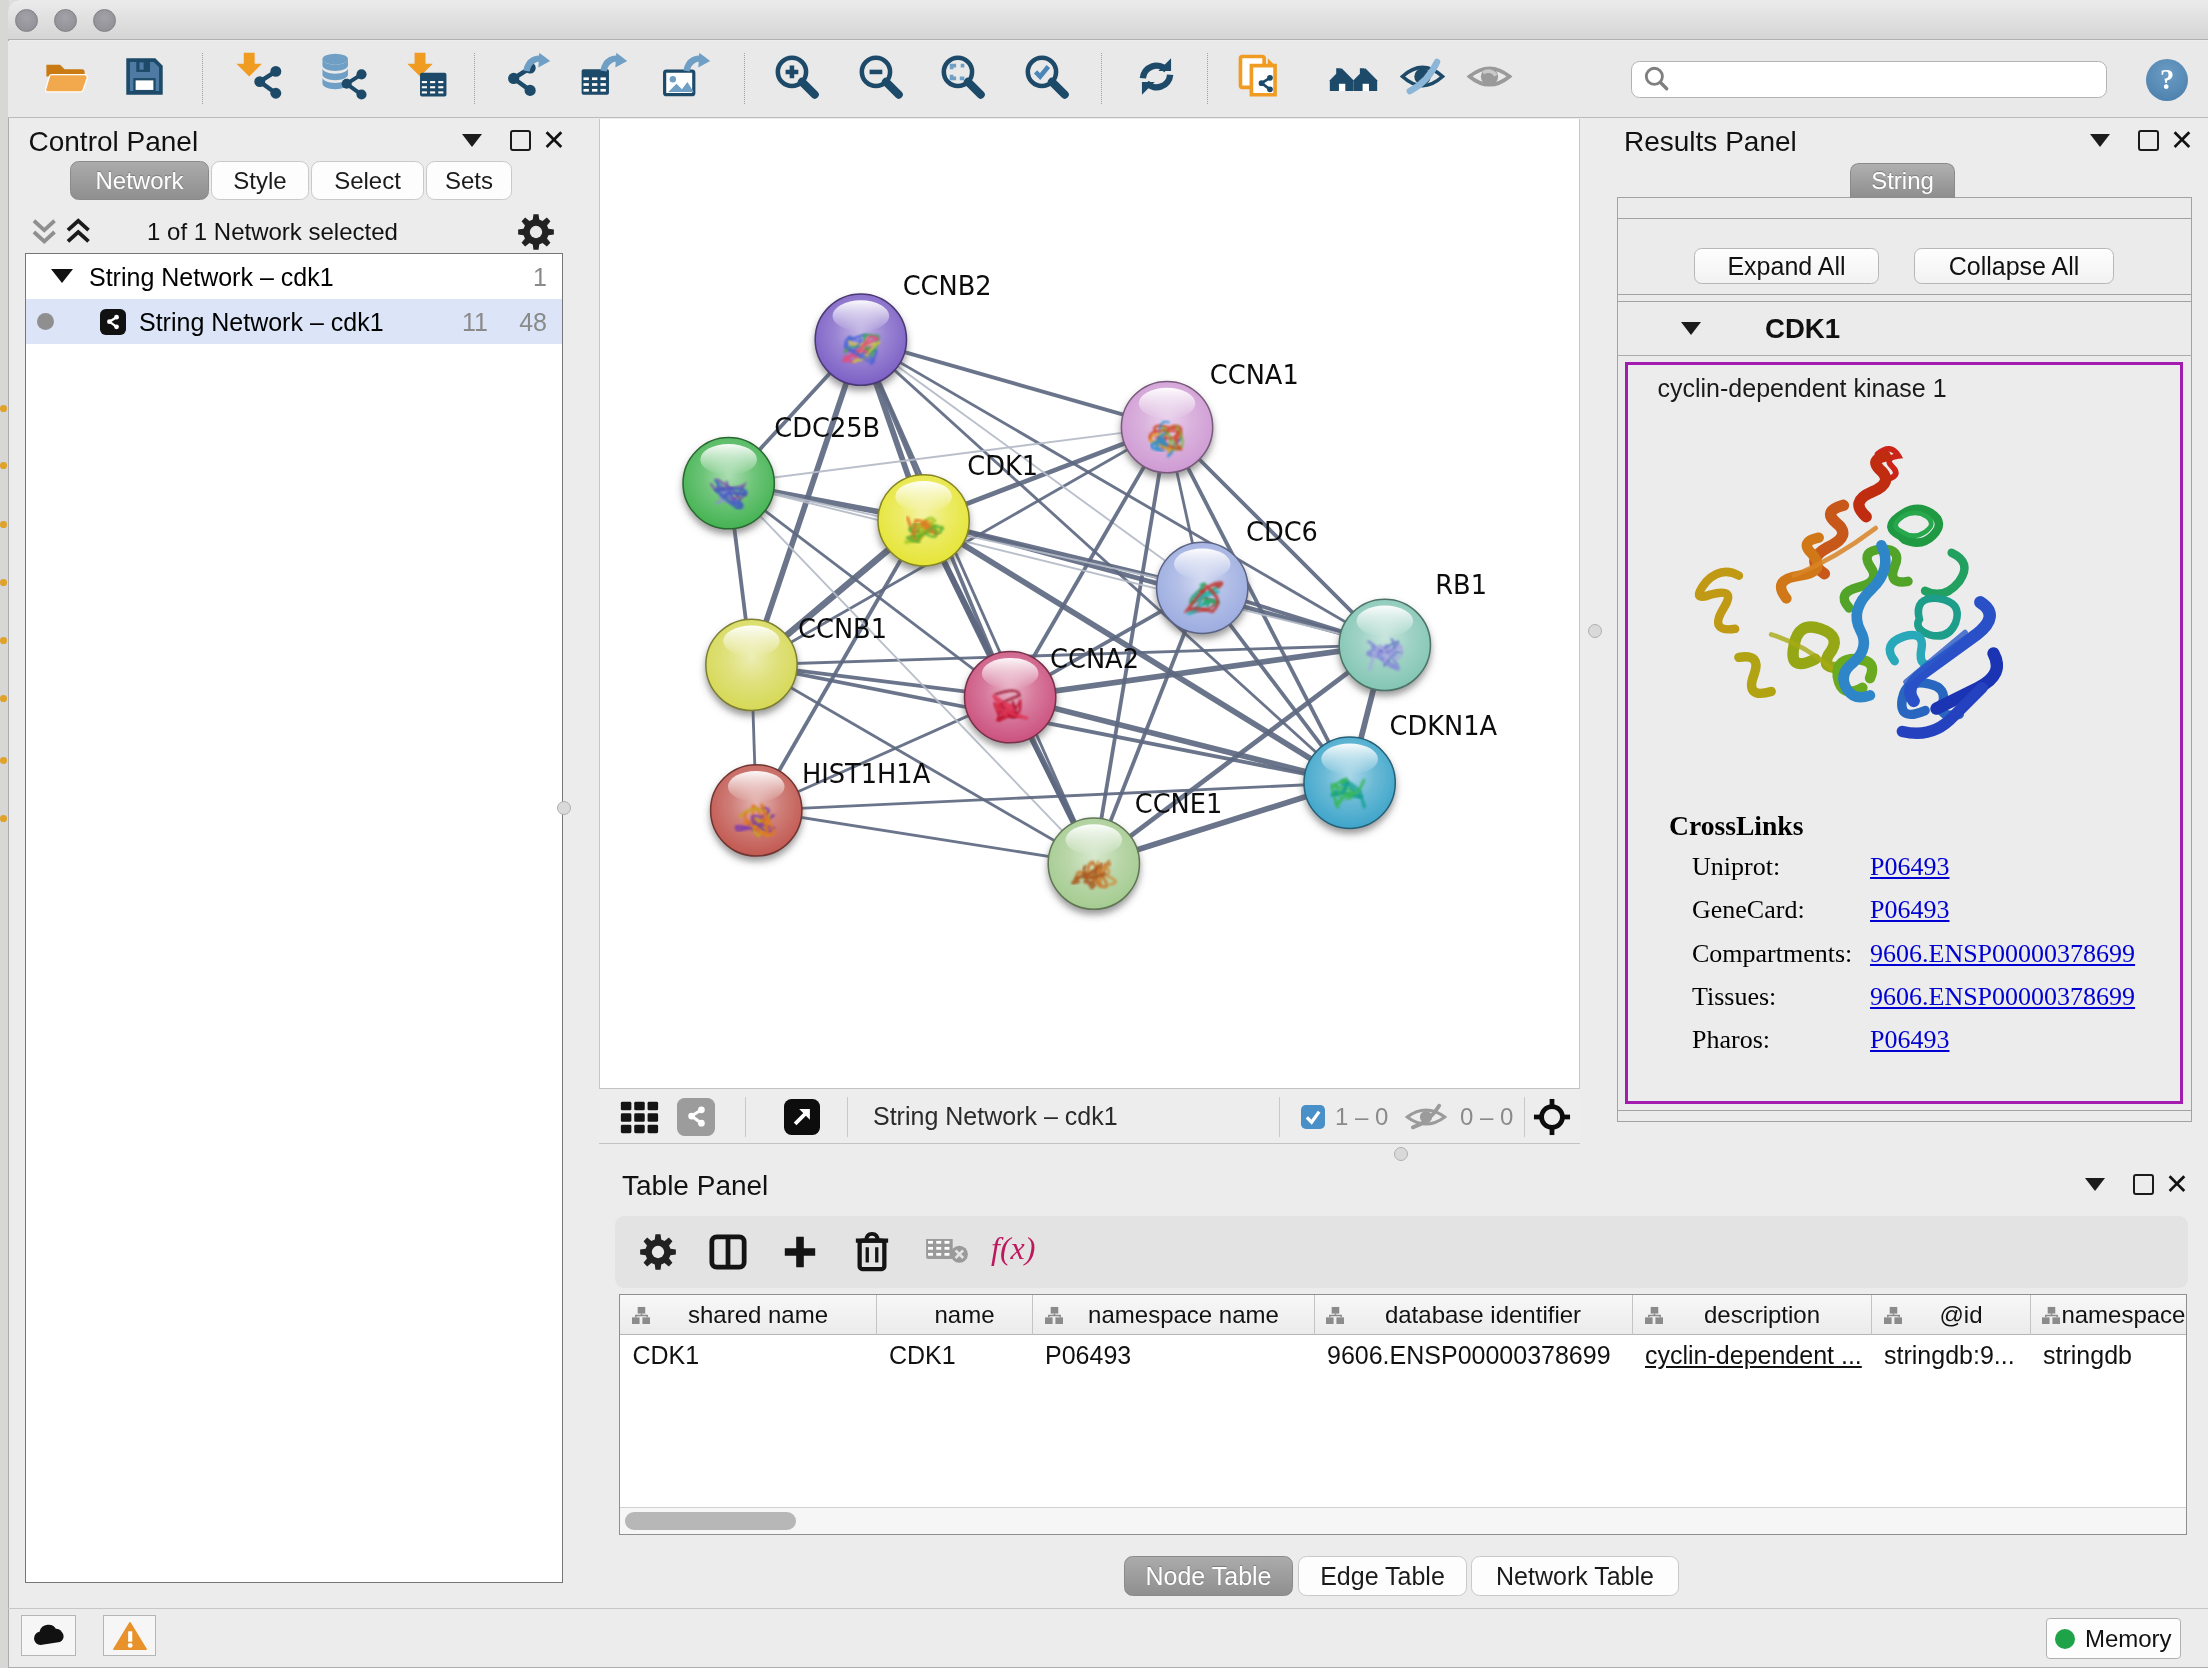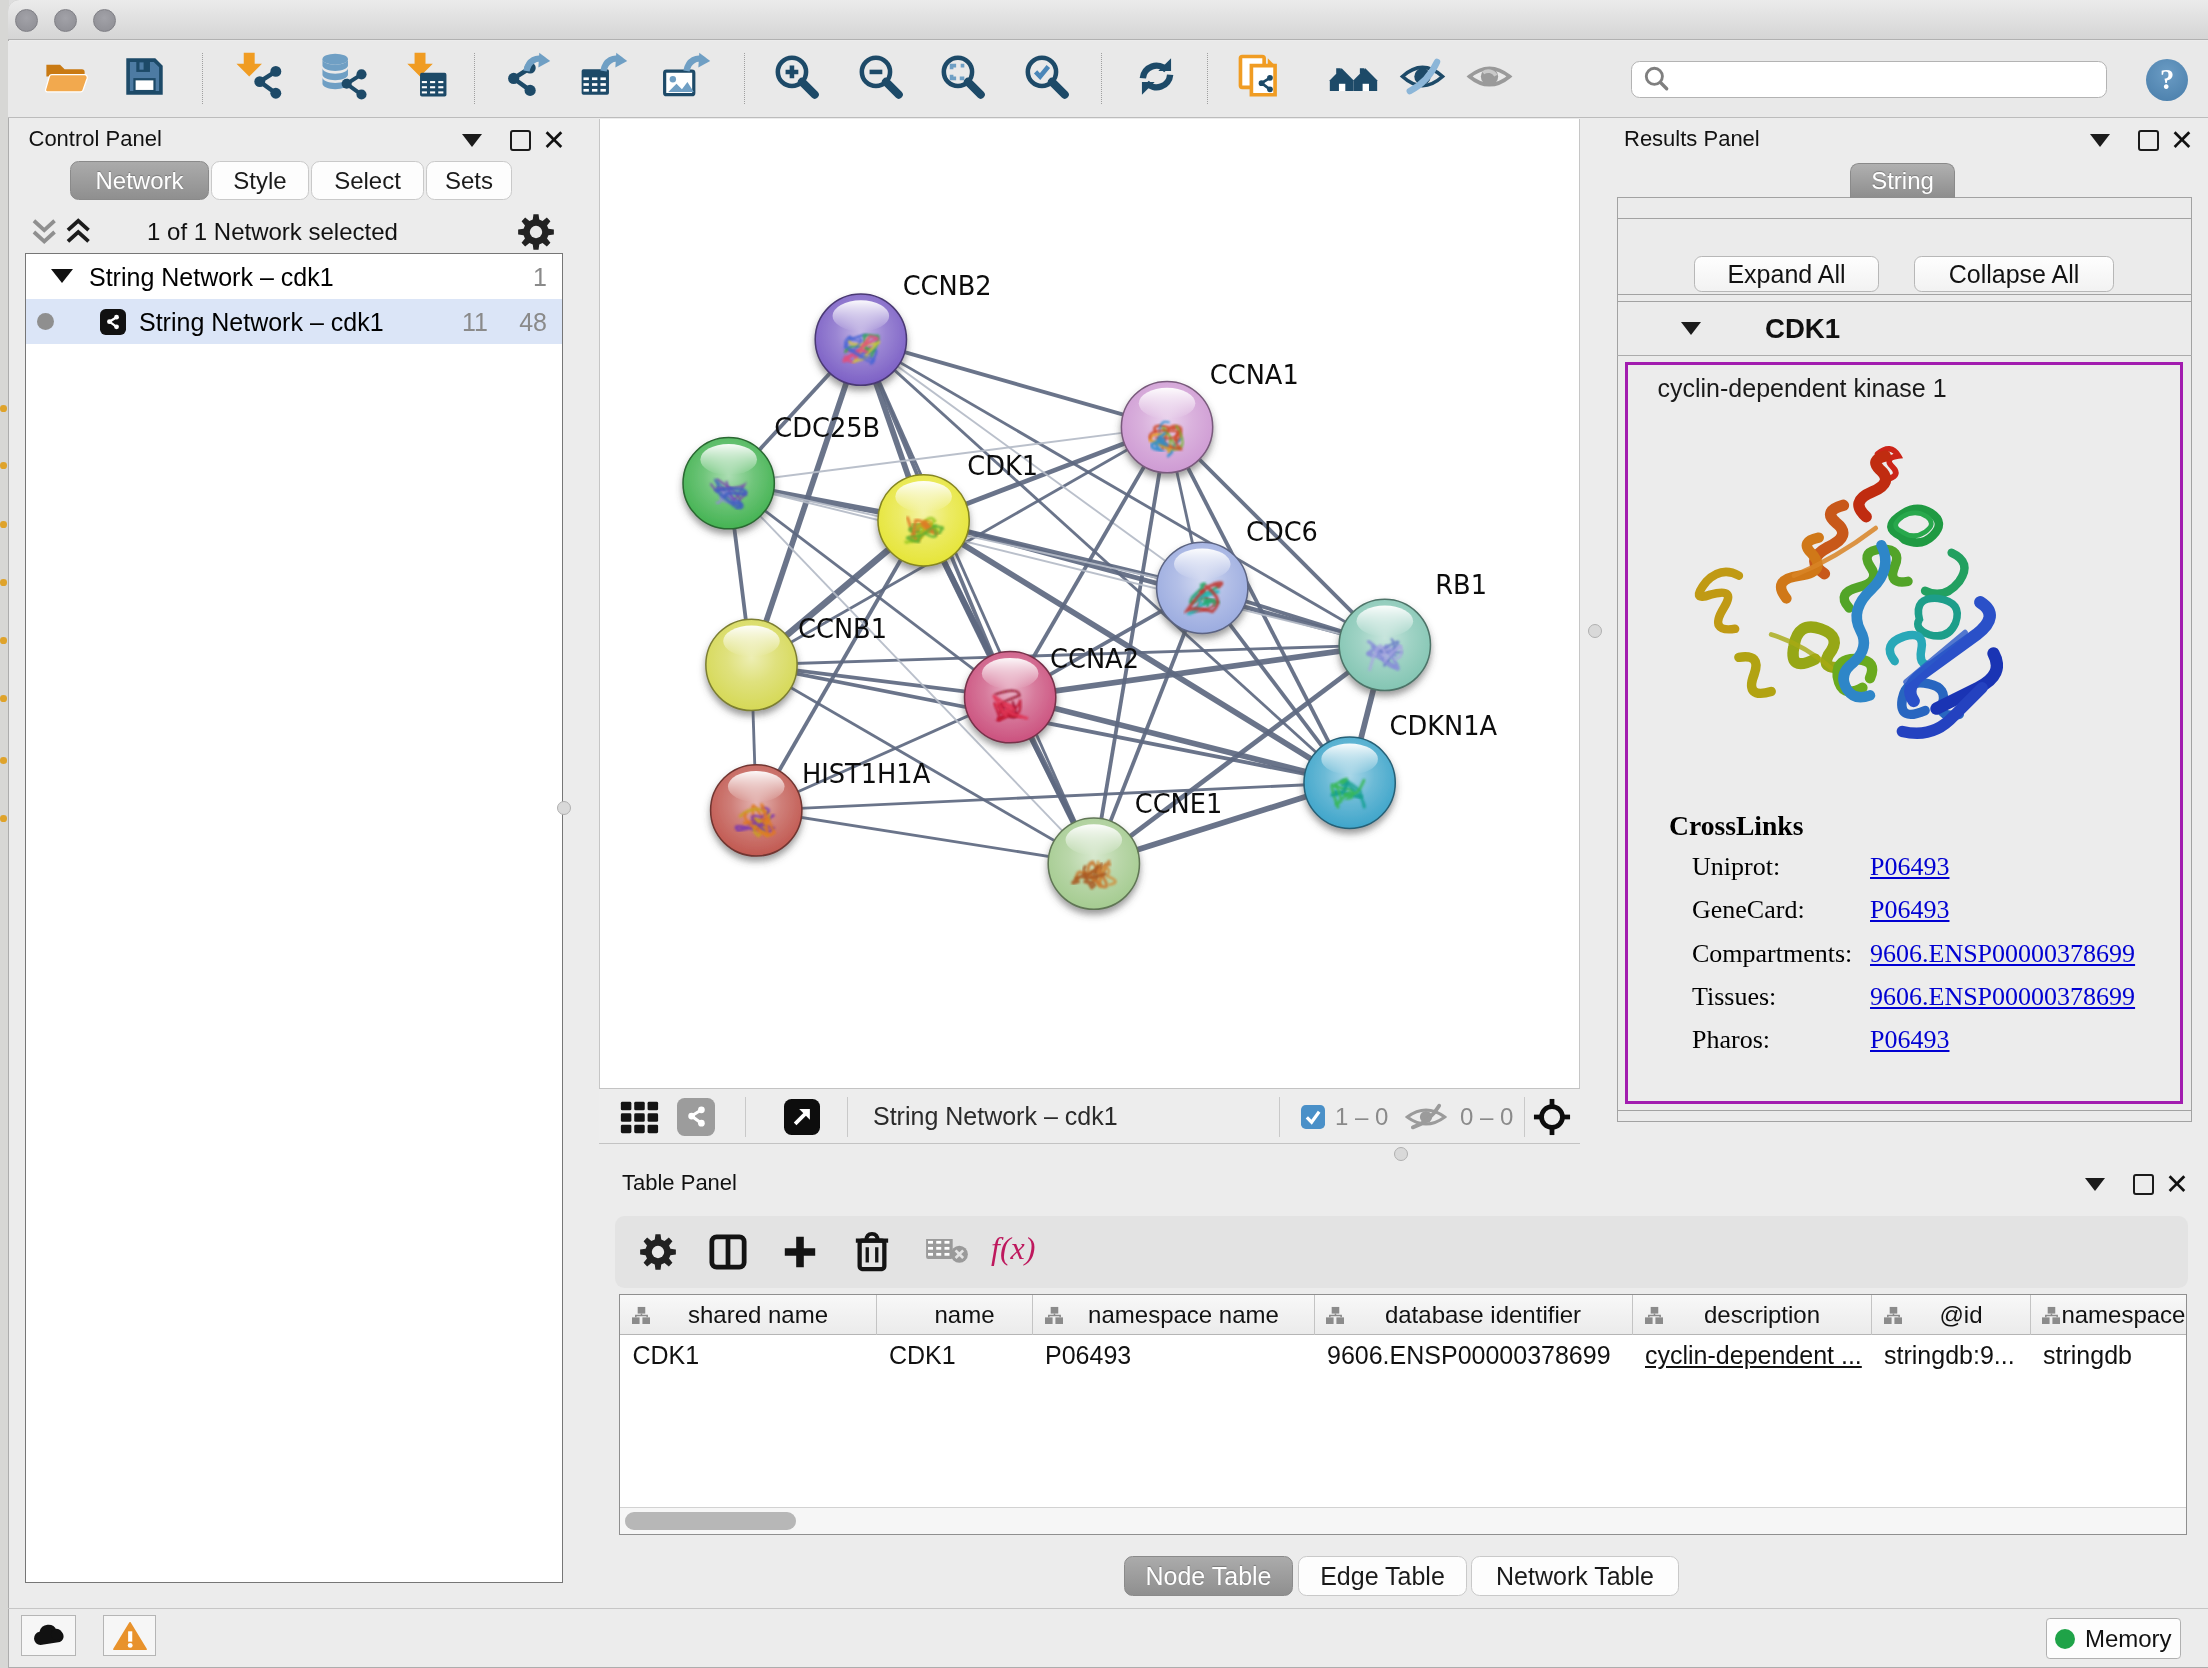--- a/index.html
+++ b/index.html
@@ -21,21 +21,21 @@
   .traffic { width:23px; height:23px; border-radius:50%; background:radial-gradient(circle at 50% 38%, #a2a2a8, #8c8c92); border:1px solid #7f7f85; top:8.6px; }
 
   
   #toolbar { left:7.6px; top:41px; width:2201px; height:77px; background:#e9e9e9; border-bottom:1px solid #bcbcbc; }
   .tb-btn { position:absolute; width:57px; height:59px; top:7.6px; display:flex; align-items:center; justify-content:center; }
   .tb-sep { position:absolute; top:12.4px; width:0px; height:51px; border-left:1.9px dotted #9f9f9f; }
   #search-box { left:1631px; top:61px; width:476px; height:37px; background:#fff; border:1px solid #b3b3b3; border-radius:8.6px; display:flex; align-items:center; padding-left:9.5px; }
   #help-btn { left:2146px; top:59px; width:42px; height:42px; border-radius:50%; background:radial-gradient(circle at 50% 35%, #6b9cc4, #477ca9); color:#fff; font-size:28.5px; font-weight:bold; text-align:center; line-height:42px; font-family:"Liberation Serif", serif; }
 
   
-  .panel-title { font-size:22px; color:#111; }
+  .panel-title { font-size:28px; color:#111; }
   .ph-icons { position:absolute; display:flex; align-items:center; gap:0; }
   .ph-tri { width:0; height:0; border-left:10.5px solid transparent; border-right:10.5px solid transparent; border-top:13.3px solid #1b1b1b; }
   .ph-sq { width:21px; height:21px; border:2.9px solid #1b1b1b; border-radius:2.9px; margin-left:27.6px; }
   .ph-x { margin-left:11.4px; font-size:28.5px; font-weight:bold; color:#111; line-height:21px; font-family:"DejaVu Sans", sans-serif; }
 
   
   .tab { position:absolute; height:39px; border-radius:8.6px; background:#fdfdfd; border:1px solid #c9c9c9; color:#1a1a1a; font-size:24px; display:flex; align-items:center; justify-content:center; }
   .tab.sel { background:linear-gradient(#ababab,#8f8f8f); border:1px solid #8a8a8a; color:#fff; text-shadow:0 -1px 1px rgba(0,0,0,0.25); }
 
   
@@ -61,21 +61,21 @@
   #vt-share { position:absolute; left:78px; top:8.6px; width:38px; height:38px; border-radius:7.6px; background:#9c9c9c; display:flex; align-items:center; justify-content:center; }
   #vt-ext { position:absolute; left:185px; top:9.5px; width:36px; height:36px; border-radius:7.6px; background:#0d0d0d; display:flex; align-items:center; justify-content:center; }
   #vt-check { position:absolute; left:702px; top:16px; width:24px; height:24px; border-radius:4.8px; background:#4a90c8; display:flex; align-items:center; justify-content:center; }
 
   .split-handle { position:absolute; width:14.3px; height:14.3px; border-radius:50%; background:#d9d9d9; border:1px solid #b0b0b0; }
 
   
   #rp-box { left:1617px; top:197px; width:575px; height:925px; border:1px solid #a2a2a2; background:#ebebeb; }
   #rp-string-tab { left:1850px; top:163px; width:105px; height:35px; border-radius:8.6px 8.6px 0 0; background:linear-gradient(#b0b0b0,#8d8d8d); border:1px solid #8a8a8a; border-bottom:none; color:#fff; font-size:24px; display:flex; align-items:center; justify-content:center; text-shadow:0 -1px 1px rgba(0,0,0,0.25); }
   #rp-expand-box { left:1617px; top:218px; width:575px; height:77px; border:1px solid #a2a2a2; background:#ebebeb; }
-  .rp-btn { position:absolute; top:37px; height:36px; background:linear-gradient(#fefefe,#f2f2f2); border:1px solid #b7b7b7; border-radius:7.6px; font-size:25px; color:#111; display:flex; align-items:center; justify-content:center; }
+  .rp-btn { position:absolute; top:29px; height:36px; background:linear-gradient(#fefefe,#f2f2f2); border:1px solid #b7b7b7; border-radius:7.6px; font-size:25px; color:#111; display:flex; align-items:center; justify-content:center; }
   #rp-gene-box { left:1617px; top:301px; width:575px; height:810px; border:1px solid #a2a2a2; background:#ebebeb; }
   #rp-gene-head { left:1617px; top:301px; width:575px; height:55px; border-bottom:1px solid #ababab; }
   #rp-gene-sym { position:absolute; left:148px; top:0; height:55px; line-height:55px; font-size:27.6px; font-weight:bold; color:#111; }
   #rp-gene-head .ph-tri { position:absolute; left:64px; top:21px; }
   #rp-content { left:1625px; top:362px; width:558px; height:742px; border:3px solid #a21caf; background:#ececec; }
   #rp-desc { position:absolute; left:29.5px; top:8.6px; font-size:25px; color:#1a1a1a; }
   #crosslinks-head { position:absolute; left:41px; top:445px; font-family:"Liberation Serif", serif; font-size:27.6px; font-weight:bold; color:#000; }
   .cl-row { position:absolute; left:64px; font-family:"Liberation Serif", serif; font-size:26px; color:#000; }
   .cl-val { position:absolute; left:178px; top:0; color:#0000d2; text-decoration:underline; }
 

